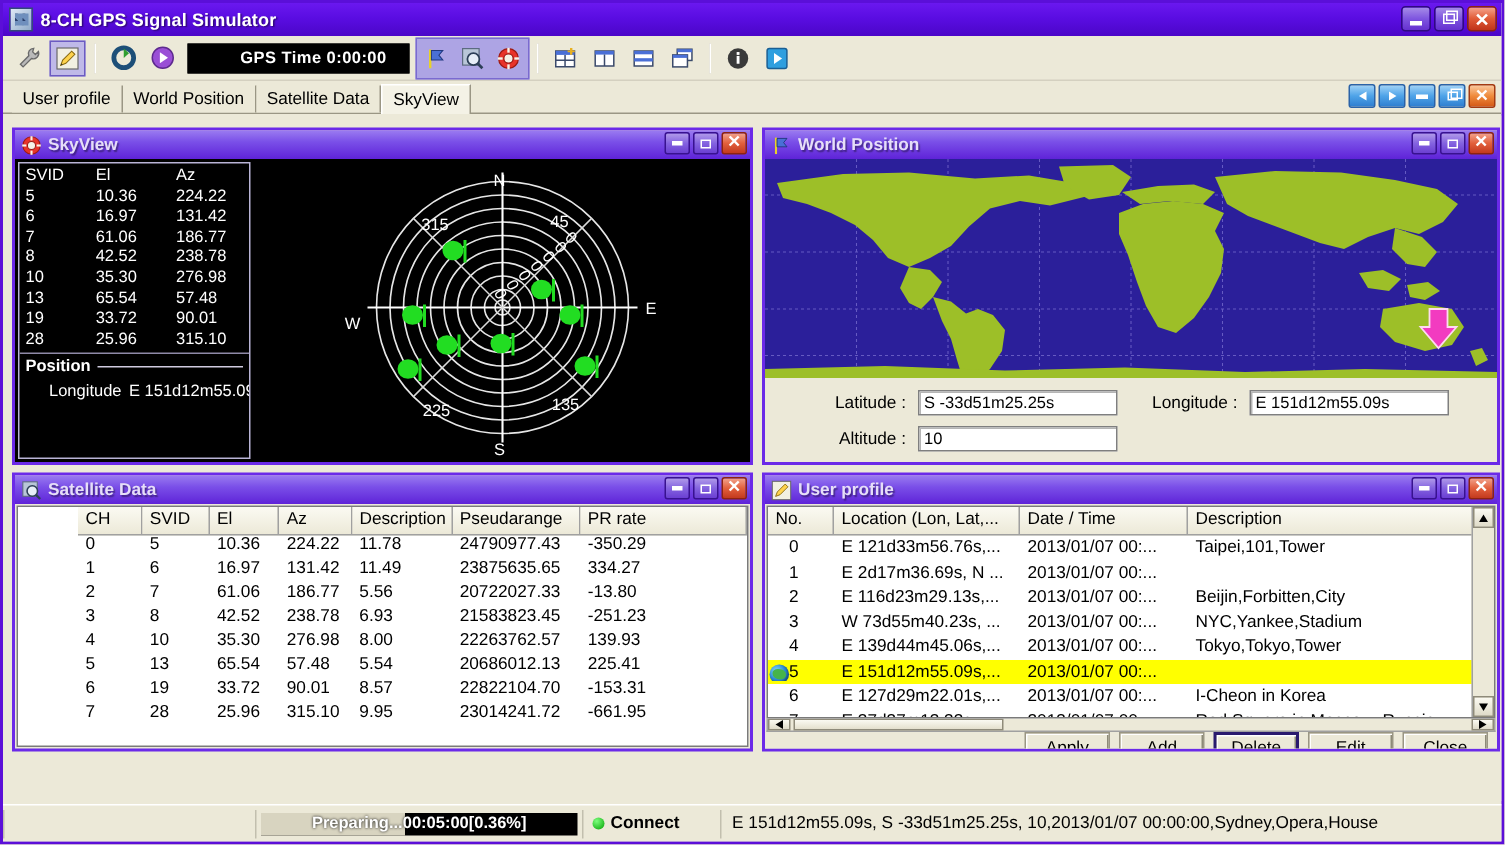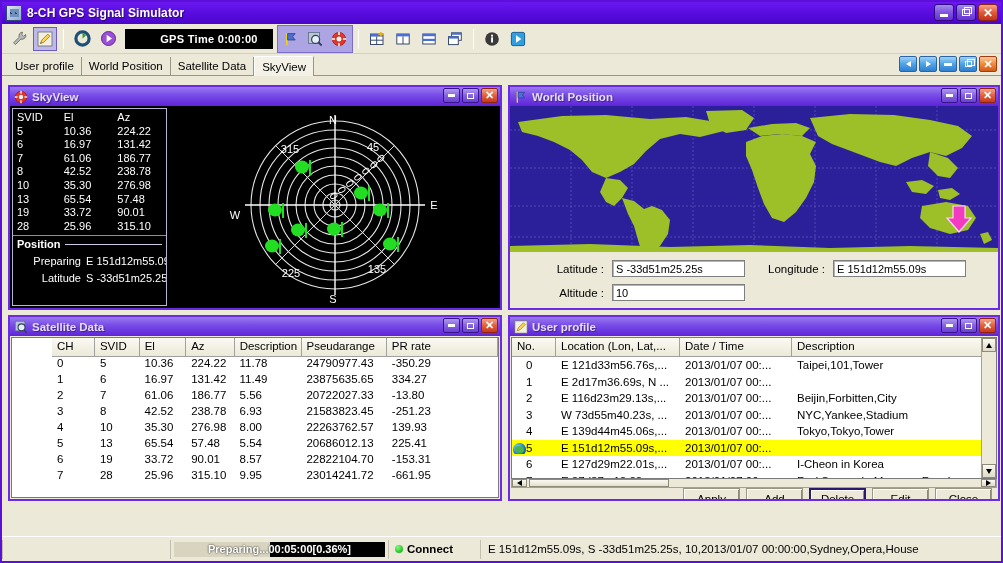--- a/index.html
+++ b/index.html
@@ -570,26 +570,22 @@
               <span class="c0">28</span>
               <span class="c1">25.96</span>
               <span class="c2">315.10</span>
             </div>
           </div>
           <div class="sv-posttl">
             <span>Position</span>
             <span class="rule"></span>
           </div>
           <div class="sv-posrow">
-            <span class="lbl">Preparing</span>
+            <span class="lbl">Longitude</span>
             <span>E 151d12m55.09</span>
-          </div>
-          <div class="sv-posrow">
-            <span class="lbl">Latitude</span>
-            <span>S -33d51m25.25</span>
           </div>
         </div>
         <div class="sv-right">
           <svg class="polar" width="300" height="200" viewBox="0 0 300 200">
             <g stroke="#e6e6e6" fill="none" stroke-width="1.1">
               <circle cx="150" cy="98" r="84"></circle>
               <circle cx="150" cy="98" r="75"></circle>
               <circle cx="150" cy="98" r="66"></circle>
               <circle cx="150" cy="98" r="57"></circle>
               <circle cx="150" cy="98" r="48"></circle>

